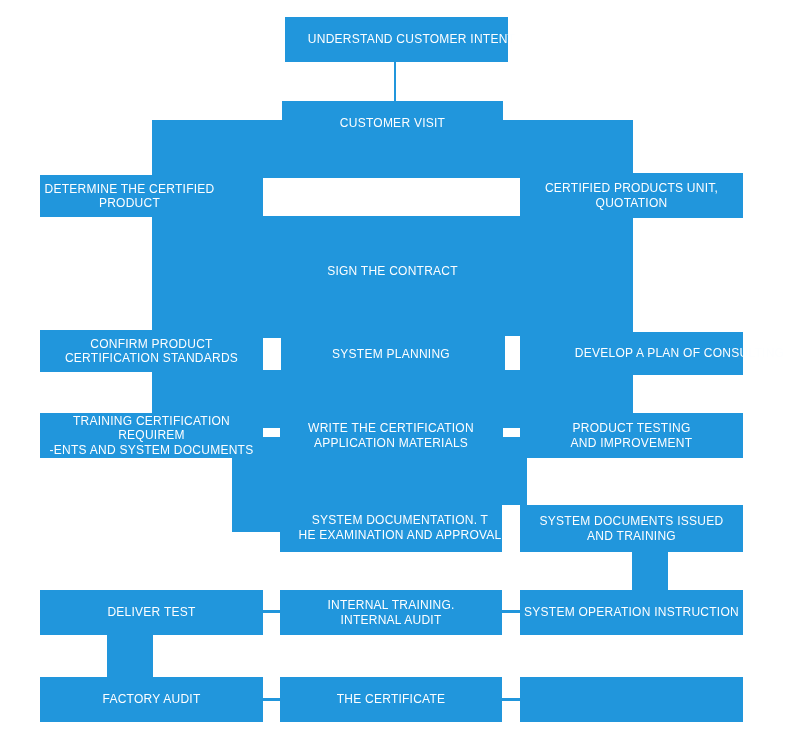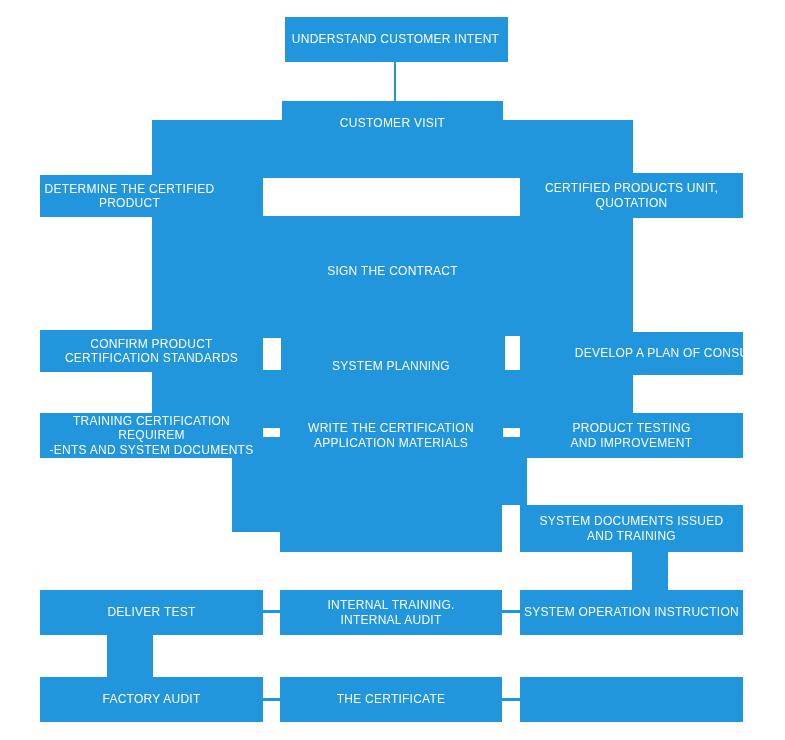--- a/index.html
+++ b/index.html
@@ -45,37 +45,39 @@
   <div class="b" style="left:502px;top:610px;width:18px;height:3px;"></div>
   <div class="b" style="left:263px;top:698px;width:17px;height:3px;"></div>
   <div class="b" style="left:502px;top:698px;width:18px;height:3px;"></div>
 
   <div class="w" style="left:263px;top:178px;width:257px;height:38px;"></div>
   <div class="w" style="left:263px;top:338px;width:18px;height:32px;"></div>
   <div class="w" style="left:505px;top:336px;width:15px;height:34px;"></div>
   <div class="w" style="left:263px;top:428px;width:17px;height:9px;"></div>
   <div class="w" style="left:503px;top:428px;width:17px;height:9px;"></div>
 
-  <div class="t" style="left:284px;top:17px;width:223px;height:45px;border-radius:17px;">UNDERSTAND CUSTOMER INTENT</div>
+  <div class="t" style="left:300px;top:17px;width:223px;height:45px;border-radius:17px;">UNDERSTAND CUSTOMER INTENT</div>
   <div class="t" style="left:282px;top:101px;width:221px;height:44px;">CUSTOMER VISIT</div>
   <div class="t" style="left:40px;top:175px;width:179px;height:42px;">DETERMINE THE CERTIFIED
 PRODUCT</div>
   <div class="t" style="left:520px;top:173px;width:223px;height:45px;">CERTIFIED PRODUCTS UNIT,
 QUOTATION</div>
   <div class="t" style="left:282px;top:250px;width:221px;height:42px;">SIGN THE CONTRACT</div>
   <div class="t" style="left:40px;top:330px;width:223px;height:42px;">CONFIRM PRODUCT
 CERTIFICATION STANDARDS</div>
-  <div class="t" style="left:280px;top:345px;width:222px;height:42px;">SYSTEM PLANNING</div>
+  <div class="t" style="left:280px;top:333px;width:222px;height:42px;">SYSTEM PLANNING</div>
   <div class="t" style="left:520px;top:332px;width:223px;height:43px;padding-left:48px;">DEVELOP A PLAN OF CONSULTING</div>
   <div class="t" style="left:40px;top:413px;width:223px;height:45px;">TRAINING CERTIFICATION REQUIREM
 -ENTS AND SYSTEM DOCUMENTS</div>
   <div class="t" style="left:280px;top:413px;width:222px;height:45px;">WRITE THE CERTIFICATION
 APPLICATION MATERIALS</div>
   <div class="t" style="left:520px;top:413px;width:223px;height:45px;">PRODUCT TESTING
 AND IMPROVEMENT</div>
+  <div class="t" style="left:280px;top:505px;width:240px;height:45px;">SYSTEM DOCUMENTATION. T
+HE EXAMINATION AND APPROVAL</div>
   <div class="t" style="left:520px;top:505px;width:223px;height:47px;">SYSTEM DOCUMENTS ISSUED
 AND TRAINING</div>
   <div class="t" style="left:40px;top:590px;width:223px;height:45px;">DELIVER TEST</div>
   <div class="t" style="left:280px;top:590px;width:222px;height:45px;">INTERNAL TRAINING.
 INTERNAL AUDIT</div>
   <div class="t" style="left:520px;top:590px;width:223px;height:45px;">SYSTEM OPERATION INSTRUCTION</div>
   <div class="t" style="left:280px;top:677px;width:222px;height:45px;">THE CERTIFICATE</div>
   <div class="t" style="left:40px;top:677px;width:223px;height:45px;">FACTORY AUDIT</div>
 
 </div>

